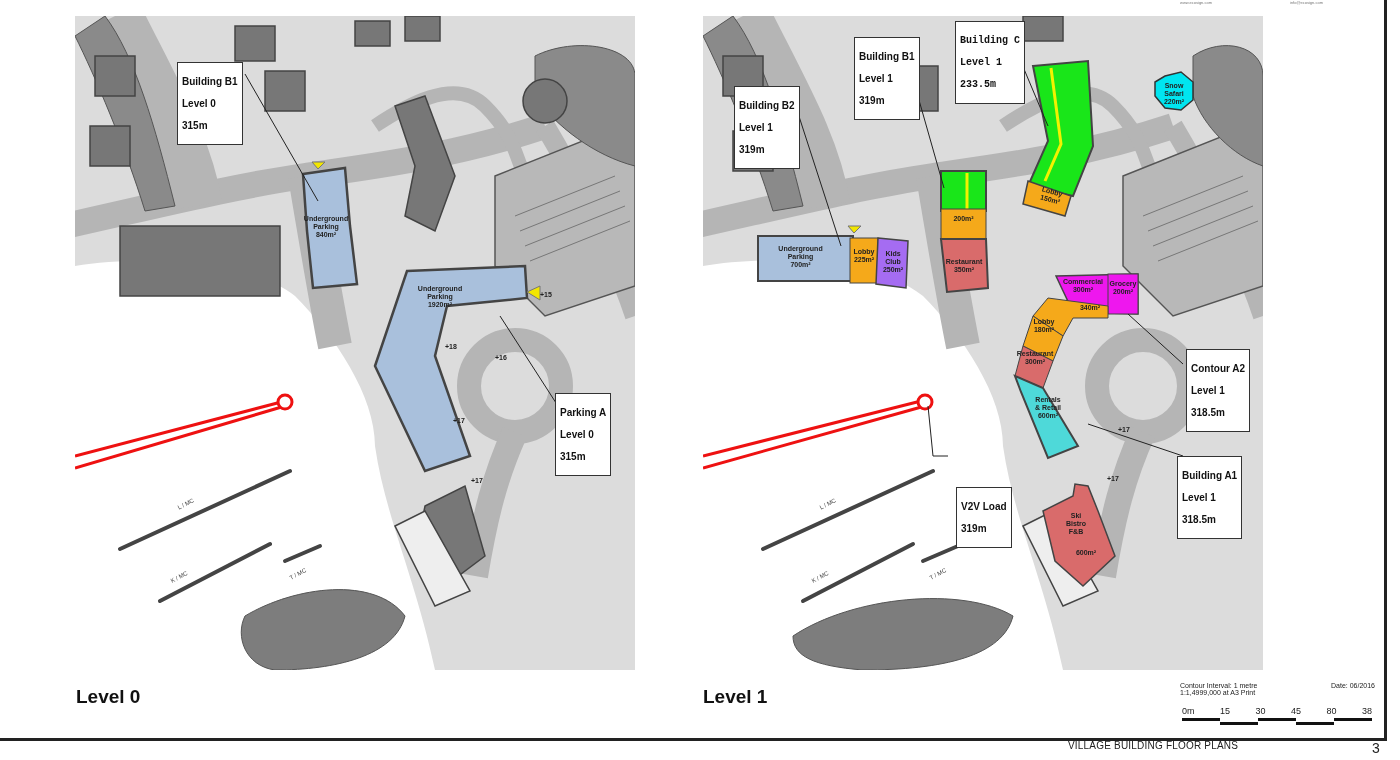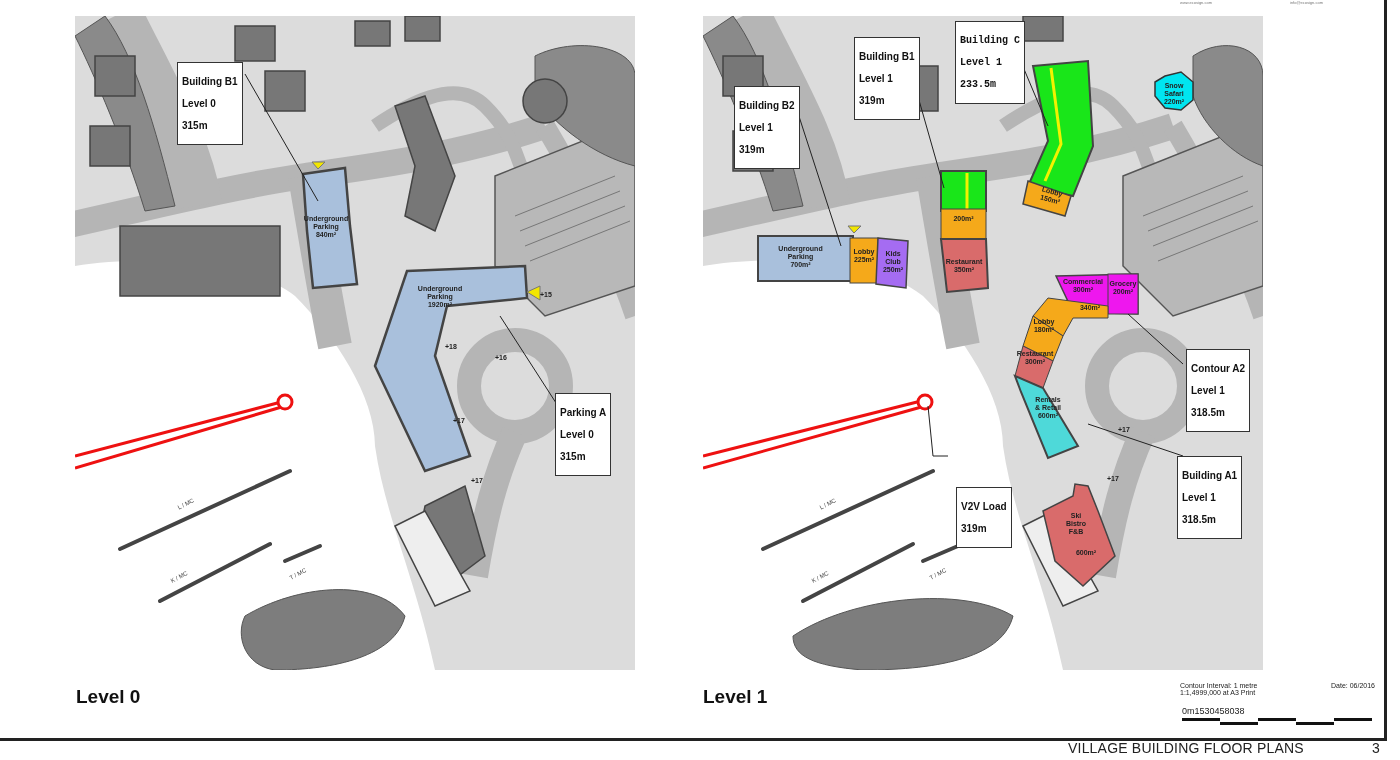--- a/index.html
+++ b/index.html
@@ -10,24 +10,24 @@
   .map{position:absolute;top:16px;width:560px;height:654px;background:#dcdcdc;overflow:hidden;}
   .map svg{position:absolute;left:0;top:0;}
   .level-label{position:absolute;top:686px;font-size:19px;font-weight:bold;color:#111;}
   .callout{position:absolute;background:#fff;border:1.5px solid #333;font-size:10px;font-weight:bold;line-height:11px;padding:2px 4px;color:#111;white-space:pre-line;}
   .zone-label{position:absolute;font-size:7px;font-weight:bold;text-align:center;line-height:8px;color:#222;white-space:pre-line;}
   .elev{position:absolute;font-size:7px;font-weight:bold;color:#222;}
   .slope{position:absolute;font-size:6px;color:#444;}
   .legend{position:absolute;left:1180px;top:682px;width:195px;font-size:7px;color:#222;}
   .legend .row{display:flex;justify-content:space-between;}
   .scale{position:absolute;left:1182px;top:706px;width:190px;font-size:9px;color:#222;}
-  .scale .ticks{display:flex;}
+  .scale .ticks{display:flex;justify-content:space-between;}
   .scale .bar{position:relative;height:8px;margin-top:2px;}
   .scale .seg{position:absolute;height:3px;background:#111;width:38px;}
-  .footer-title{position:absolute;left:1068px;top:740px;font-size:14px;color:#222;letter-spacing:0.2px;}
+  .footer-title{position:absolute;left:1068px;top:740px;font-size:10px;color:#222;letter-spacing:0.2px;}
   .page-num{position:absolute;left:1372px;top:740px;font-size:14px;color:#222;}
 </style>
 </head>
 <body>
 
 <div class="top-note" style="left:1180px;">www.ecosign.com</div>
 <div class="top-note" style="left:1290px;">info@ecosign.com</div>
 
 <div class="map" style="left:75px;">
   <svg width="560" height="654" viewBox="0 0 560 654">

